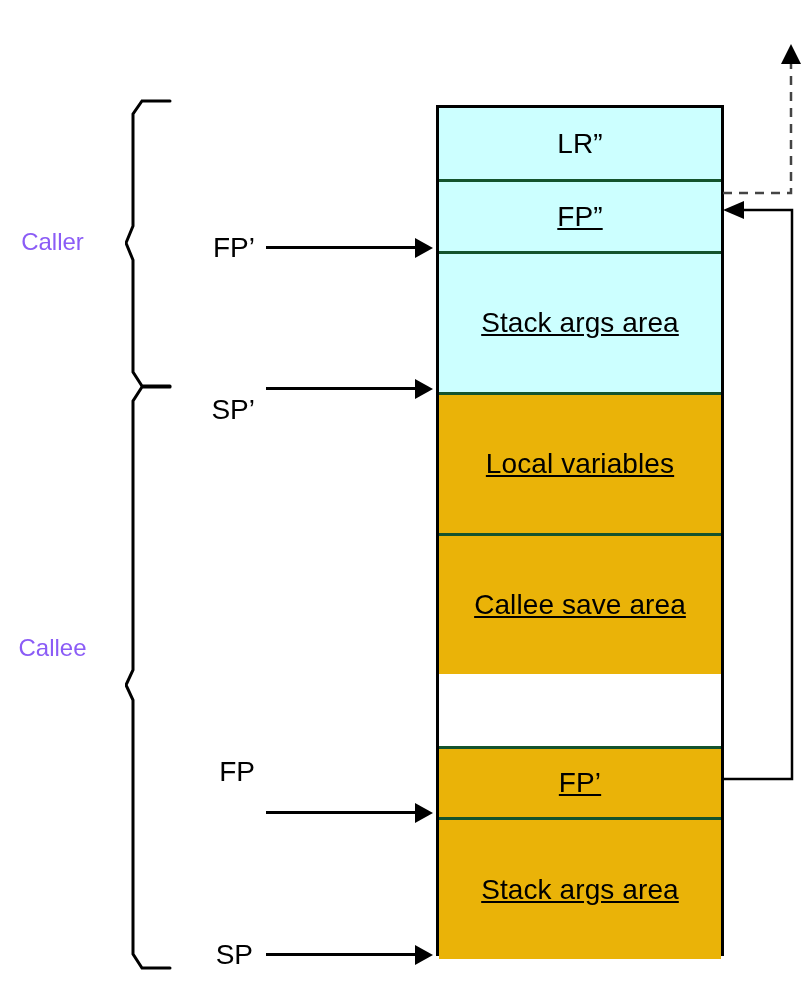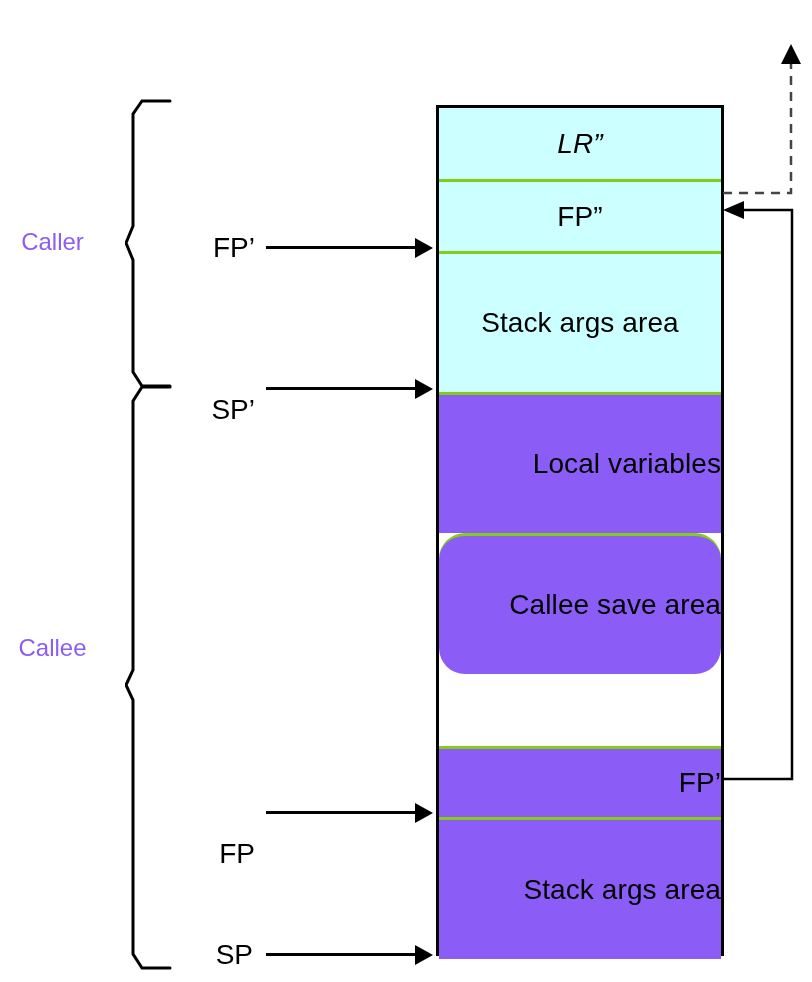--- a/index.html
+++ b/index.html
@@ -35,22 +35,22 @@
     box-sizing: border-box;
     display: flex;
     align-items: center;
     justify-content: center;
     font-size: 28px;
     color: #000000;
     letter-spacing: .1px;
     line-height: 1;
   }
   .cell-caller { background: #ccffff; }
-  .cell-callee { background: #8b5cf6; justify-content: flex-end; }
-  .cell-divider-top { border-top: 3px solid #84cc16; }
+  .cell-callee { background: #eab308; }
+  .cell-divider-top { border-top: 3px solid #14532d; text-decoration: underline; }
 
   
   .ptr-label {
     position: absolute;
     font-size: 28px;
     color: #000000;
     line-height: 1;
     white-space: nowrap;
     text-align: right;
   }
@@ -99,45 +99,45 @@
     <path d="M 45 3 L 17 3 L 8 17 L 8 286 L 1 301 L 8 316 L 8 570 L 17 584 L 45 584" fill="none" stroke="#000000" stroke-width="3" stroke-linecap="round" stroke-linejoin="miter"></path>
   </svg>
   <div class="brace-label" style="left:0px; top:636px; width:105px;">Callee</div>
 
   <div class="ptr-label" style="left:150px; top:234px; width:105px;">FP’</div>
   <div class="ptr-arrow" style="left:266px; top:246px; width:150px;"></div>
 
   <div class="ptr-label" style="left:150px; top:375px; width:105px;margin-top:21px;">SP’</div>
   <div class="ptr-arrow" style="left:266px; top:387px; width:150px;"></div>
 
-  <div class="ptr-label" style="left:150px; top:840px; width:105px;">FP</div>
+  <div class="ptr-label" style="left:150px; top:758px; width:105px;">FP</div>
   <div class="ptr-arrow" style="left:266px; top:811px; width:150px;"></div>
 
   <div class="ptr-label" style="left:148px; top:941px; width:105px;">SP</div>
   <div class="ptr-arrow" style="left:266px; top:953px; width:150px;"></div>
 
   <div id="stack-column">
 
-    <div class="stack-cell cell-caller" style="top:0px; height:71px;font-style:italic;">
+    <div class="stack-cell cell-caller" style="top:0px; height:71px;">
       <span>LR”</span>
     </div>
 
     <div class="stack-cell cell-caller cell-divider-top" style="top:71px; height:72px;">
       <span>FP”</span>
     </div>
 
     <div class="stack-cell cell-caller cell-divider-top" style="top:143px; height:141px;">
       <span>Stack args area</span>
     </div>
 
     <div class="stack-cell cell-callee cell-divider-top" style="top:284px; height:141px;">
       <span>Local variables</span>
     </div>
 
-    <div class="stack-cell cell-callee cell-divider-top" style="top:425px; height:141px;border-radius:26px;">
+    <div class="stack-cell cell-callee cell-divider-top" style="top:425px; height:141px;">
       <span>Callee save area</span>
     </div>
 
 
     <div class="stack-cell cell-callee cell-divider-top" style="top:638px; height:71px;">
       <span>FP’</span>
     </div>
 
     <div class="stack-cell cell-callee cell-divider-top" style="top:709px; height:142px;">
       <span>Stack args area</span>

